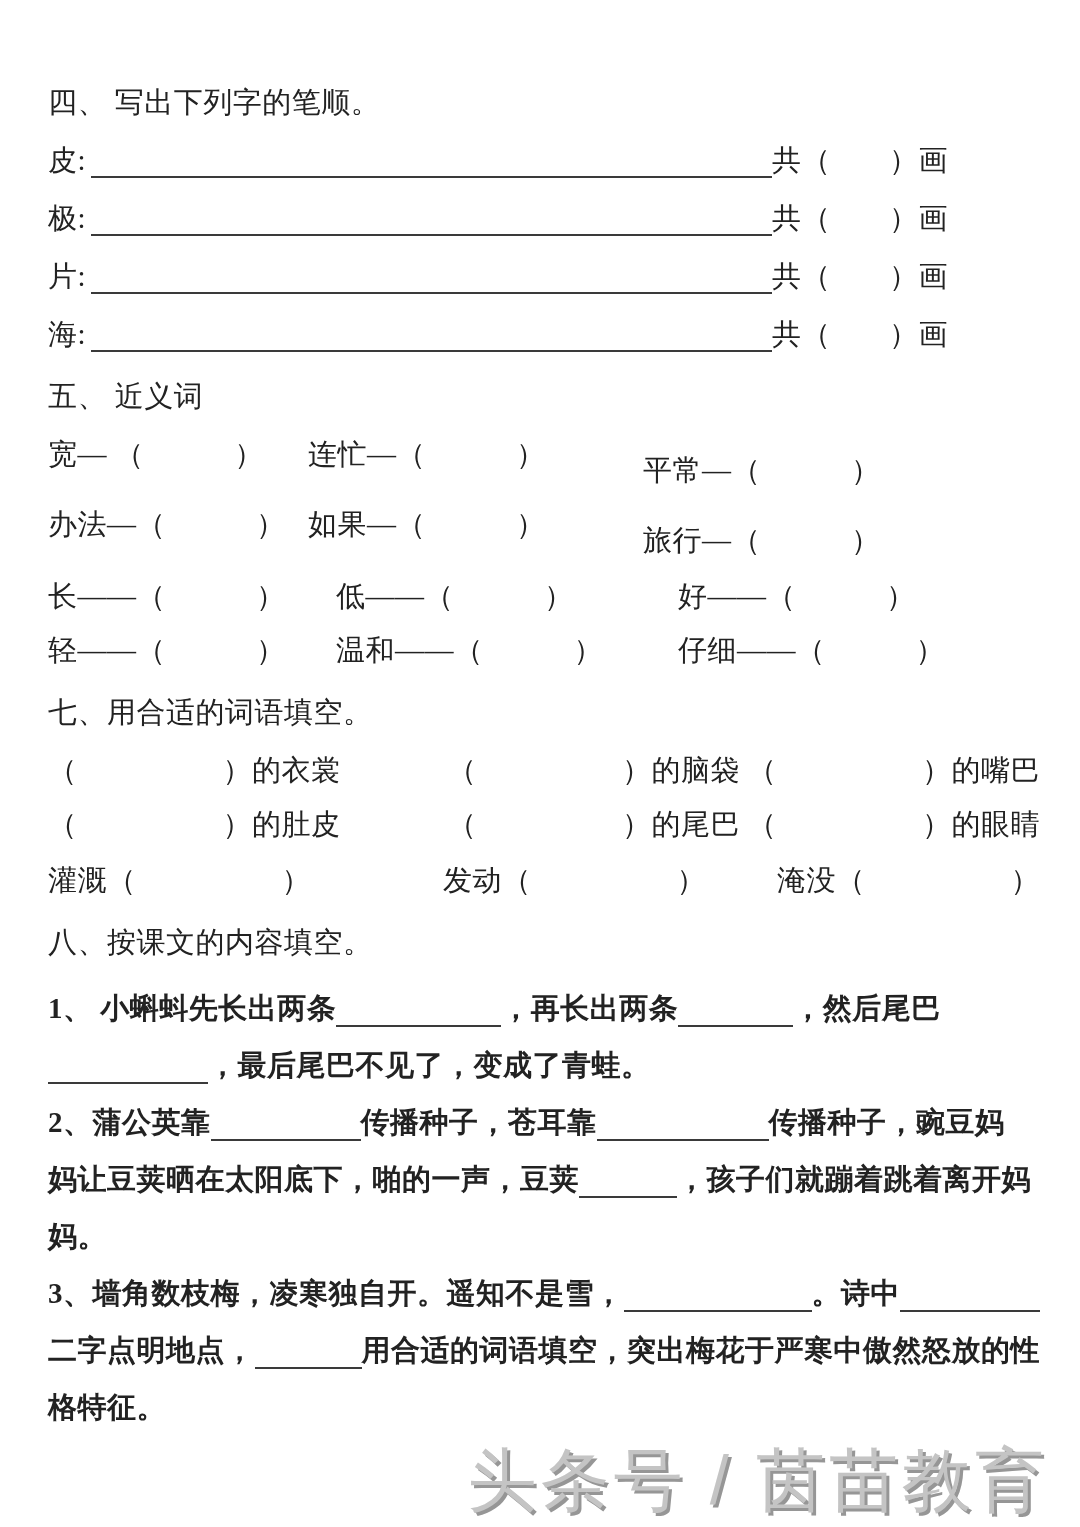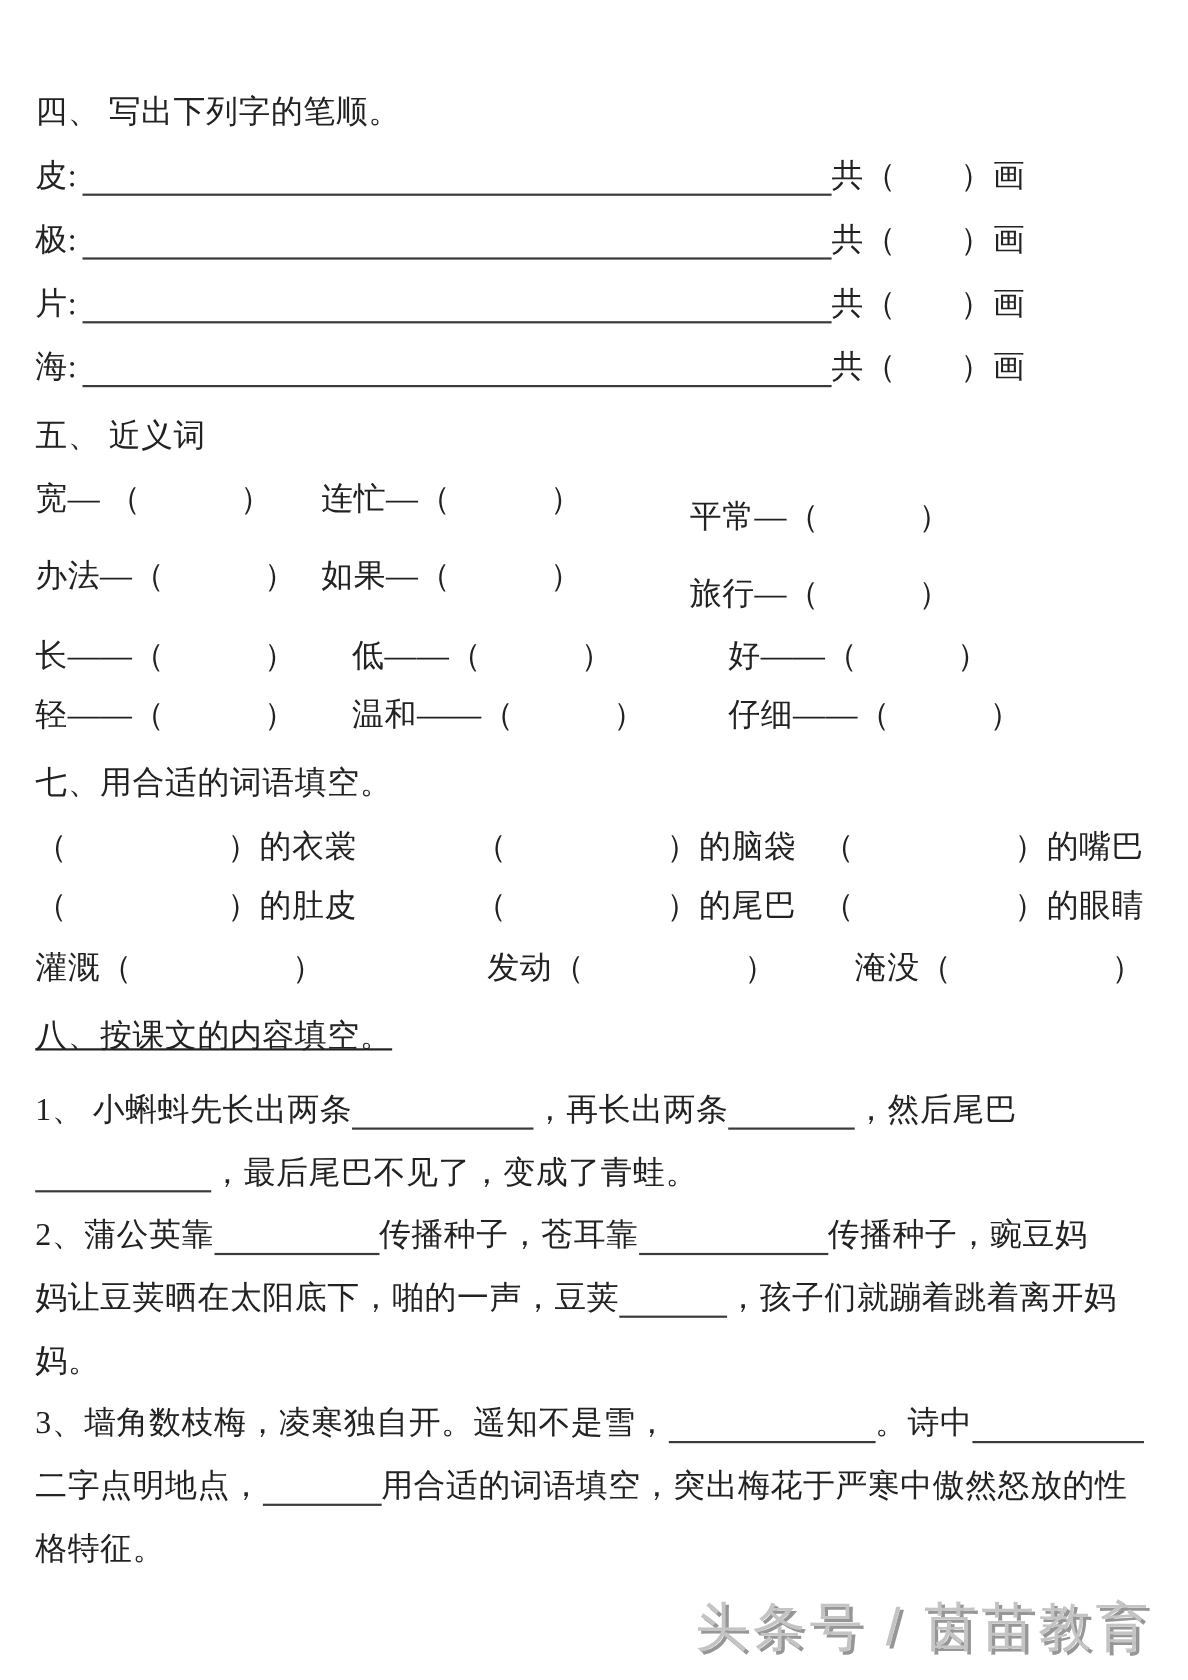--- a/index.html
+++ b/index.html
@@ -6,53 +6,53 @@
   .page {
     position:relative;
     width:1080px; height:1527px;
     background:#ffffff;
     color:#222222;
     font-family:"Liberation Serif","DejaVu Serif",serif;
     font-size:29px;
     letter-spacing:0.5px;
     overflow:hidden;
   }
-  .content { padding:84px 40px 0 32px; }
+  .content { padding:84px 40px 0 48px; }
 
   .h { font-size:29px; font-weight:normal; margin:0 0 22px 0; line-height:36px; }
   .h.sp { margin-top:26px; }
 
   
   .s4row { display:flex; align-items:flex-end; width:900px; margin-bottom:22px; line-height:36px; }
   .uline { flex:1; border-bottom:2px solid #3a3a3a; height:34px; margin-left:5px; }
   .pgap  { display:inline-block; width:58px; }
 
   
   .cols { display:flex; margin-bottom:20px; line-height:36px; }
   .cols.tight { margin-bottom:18px; }
   .cell { white-space:nowrap; }
   .s5 .c1 { width:260px; } .s5 .c2 { width:335px; } .s5 .c3 { flex:1;margin-top:16px; }
   .s6 .c1 { width:288px; } .s6 .c2 { width:342px; } .s6 .c3 { flex:1; }
   .s7 .c1 { width:358px; } .s7 .c2 { width:334px;text-align:right; } .s7 .c3 { flex:1;text-align:right; }
   .gap90  { display:inline-block; width:90px; }
   .gap145 { display:inline-block; width:145px; }
 
   
-  .pline { display:flex; align-items:center; height:57px; line-height:38px; white-space:nowrap; }
+  .pline { display:flex; align-items:flex-end; height:57px; line-height:38px; white-space:nowrap;font-weight:bold; }
   .bl { display:inline-block; border-bottom:2px solid #3a3a3a; height:34px; }
   .w98  { width:98px; }  .w108 { width:108px; } .w115 { width:115px; }
   .w150 { width:150px; } .w160 { width:160px; } .w165 { width:165px; }
   .w172 { width:172px; } .w188 { width:188px; }
   .blfill { flex:1; border-bottom:2px solid #3a3a3a; height:34px; }
 
   
   .watermark {
-    position:absolute; right:32px; bottom:16px;
+    position:absolute; right:32px; bottom:0;
     font-family:"Liberation Sans","DejaVu Sans",sans-serif;
-    font-size:48px; letter-spacing:4px;
+    font-size:69px; letter-spacing:4px;
     color:#c4c4c4;
     text-shadow:3px 3px 0 #969696, -2px -2px 0 #ffffff;
     white-space:nowrap;
   }
 </style>
 </head>
 <body>
 
 <div class="page">
   <div class="content">
@@ -121,21 +121,21 @@
       <span class="cell c1"><span>（</span><span class="gap145"></span><span>）的肚皮</span></span>
       <span class="cell c2"><span>（</span><span class="gap145"></span><span>）的尾巴</span></span>
       <span class="cell c3"><span>（</span><span class="gap145"></span><span>）的眼睛</span></span>
     </div>
     <div class="cols s7">
       <span class="cell c1"><span>灌溉（</span><span class="gap145"></span><span>）</span></span>
       <span class="cell c3"><span>发动（</span><span class="gap145"></span><span>）</span></span>
       <span class="cell c2"><span>淹没（</span><span class="gap145"></span><span>）</span></span>
     </div>
 
-    <div class="h sp" style="margin-bottom:20px;text-decoration:underline;">八、按课文的内容填空。</div>
+    <div class="h sp" style="margin-bottom:10px;">八、按课文的内容填空。</div>
 
     <div class="pline">
       <span>1、 小蝌蚪先长出两条</span>
       <span class="bl w165"></span>
       <span>，再长出两条</span>
       <span class="bl w115"></span>
       <span>，然后尾巴</span>
     </div>
     <div class="pline">
       <span class="bl w160"></span>

